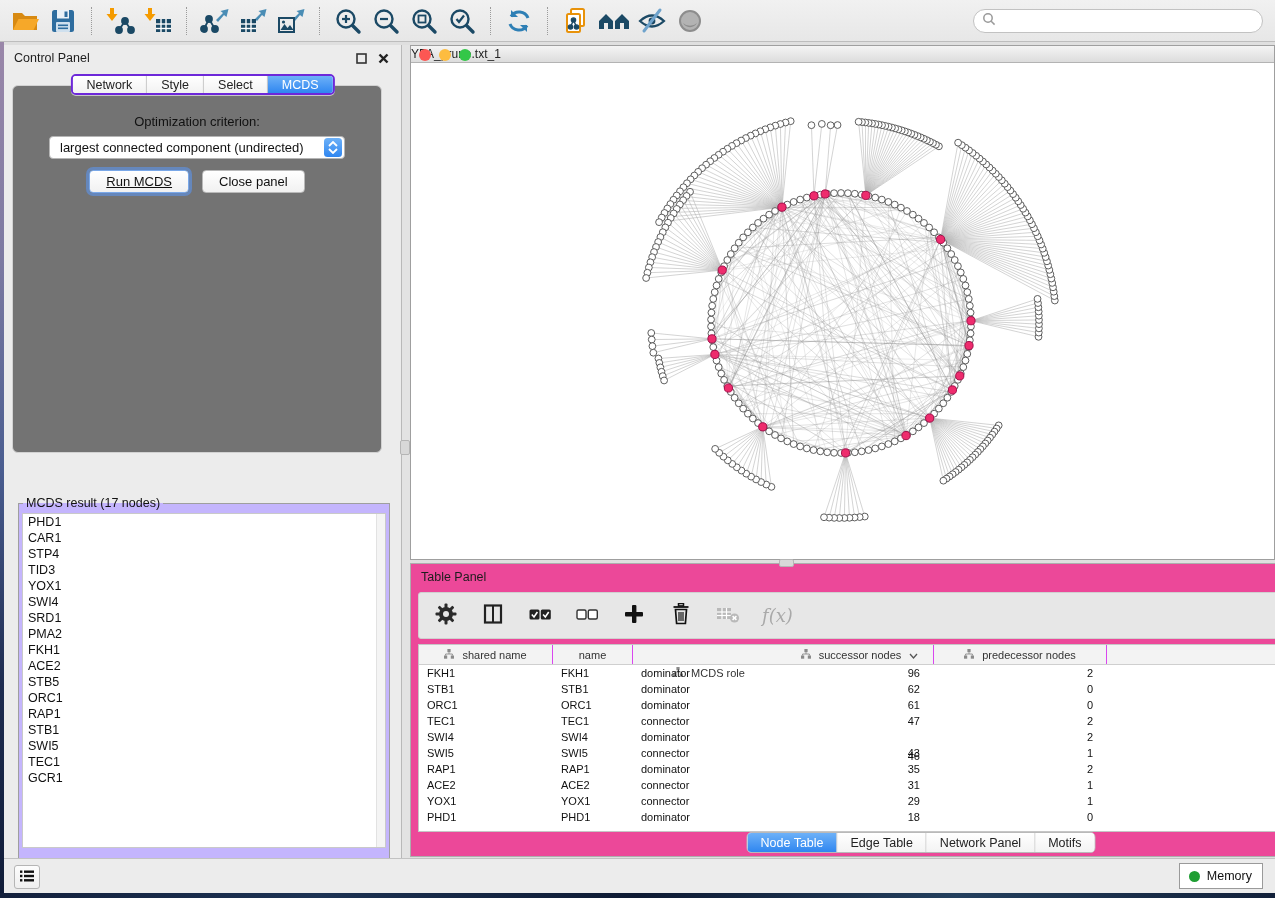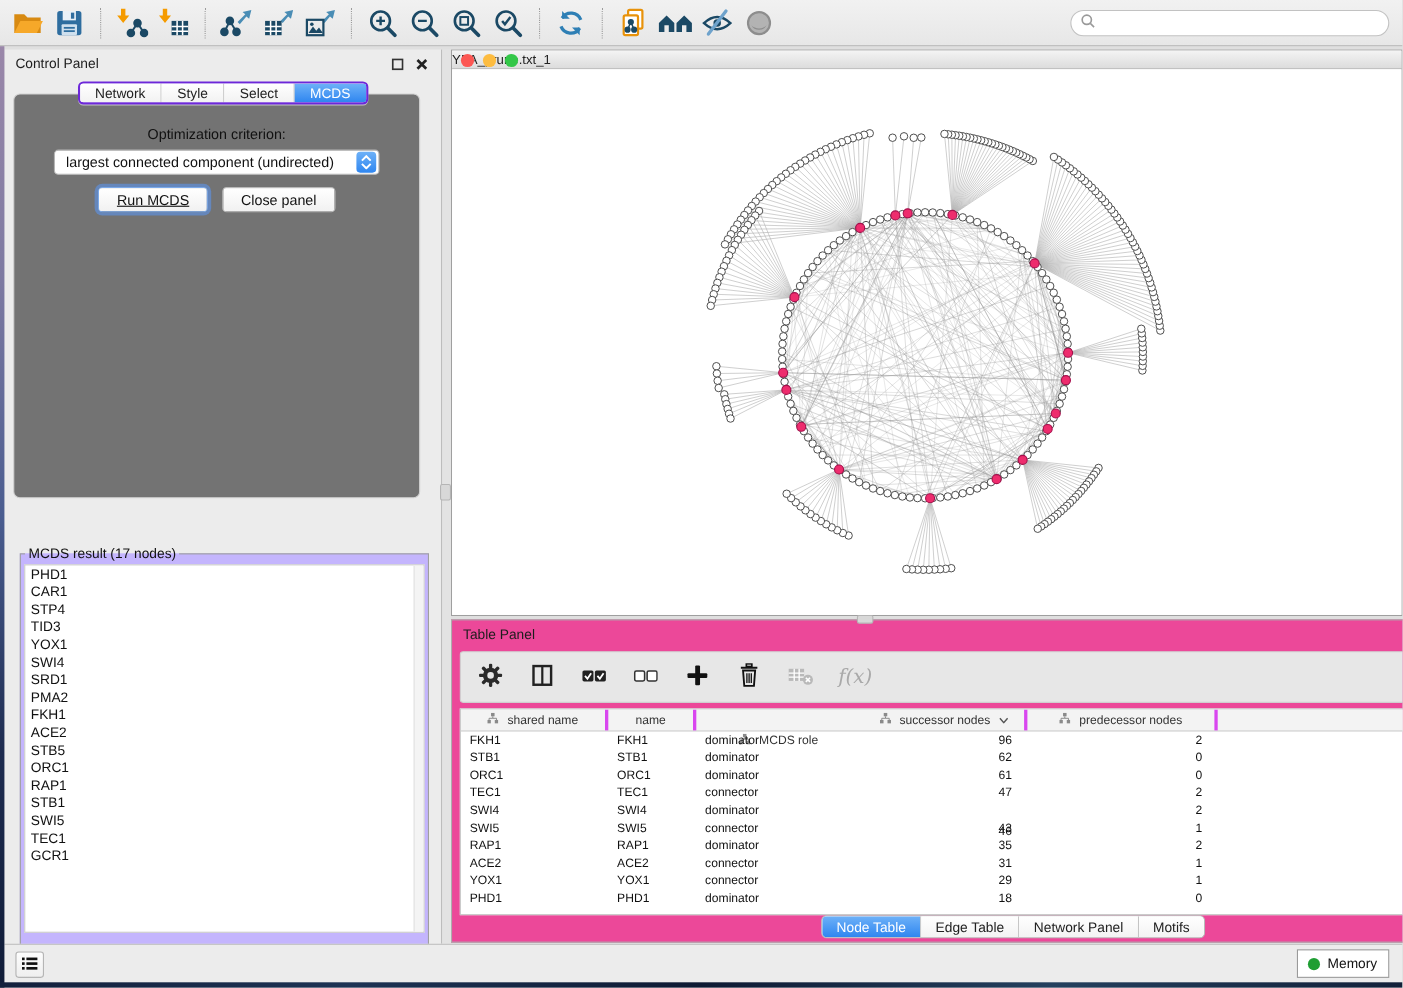--- a/index.html
+++ b/index.html
@@ -89,21 +89,21 @@
   .tp-toolbar { position:absolute; left:7px; right:7px; top:28px; height:47px;
     background:#e7e7e7; border:1px solid #d0d0d0; border-radius:3px;
     display:flex; align-items:center; padding-left:14px; gap:21px; }
   .tp-ic { width:26px; height:26px; display:flex; align-items:center; justify-content:center;
     background:none; border:none; cursor:pointer; }
   .fx { font-family:"DejaVu Serif",serif; font-style:italic; font-size:18px; color:#a9a9a9; }
   .tbl { position:absolute; left:7px; right:7px; top:80px; height:188px;
     background:#fff; border:1px solid #c6c6c6; overflow:hidden; }
   .tbl-head { display:flex; height:20px; background:#f3f3f3; border-bottom:1px solid #cfcfcf; }
   .th { display:flex; align-items:center; justify-content:center; gap:8px;
-    font-size:11px; color:#333; border-right:3px solid #d946ef; cursor:pointer; }
+    font-size:11px; color:#333; border-right:1px solid #d946ef; cursor:pointer; }
   .tr { display:flex; height:16px; align-items:center; cursor:default; }
   .td { font-size:11px; color:#111; overflow:hidden; white-space:nowrap; }
   .td.left { padding-left:8px; text-align:left; }
   .td.right { padding-right:14px; text-align:right; }
   .tbl-scroll { position:absolute; right:1px; top:21px; bottom:1px; width:11px;
     background:#f2f2f2; border-left:1px solid #e0e0e0; }
   .tbl-thumb { position:absolute; left:1.5px; top:2px; width:8px; height:80px;
     background:#c2c2c2; border-radius:4px; }
   .tp-tabs { position:absolute; left:50%; transform:translateX(-50%); bottom:3px; height:21px;
     display:flex; border:1px solid #b9b9b9; border-radius:5px; overflow:hidden; background:#fff; }

